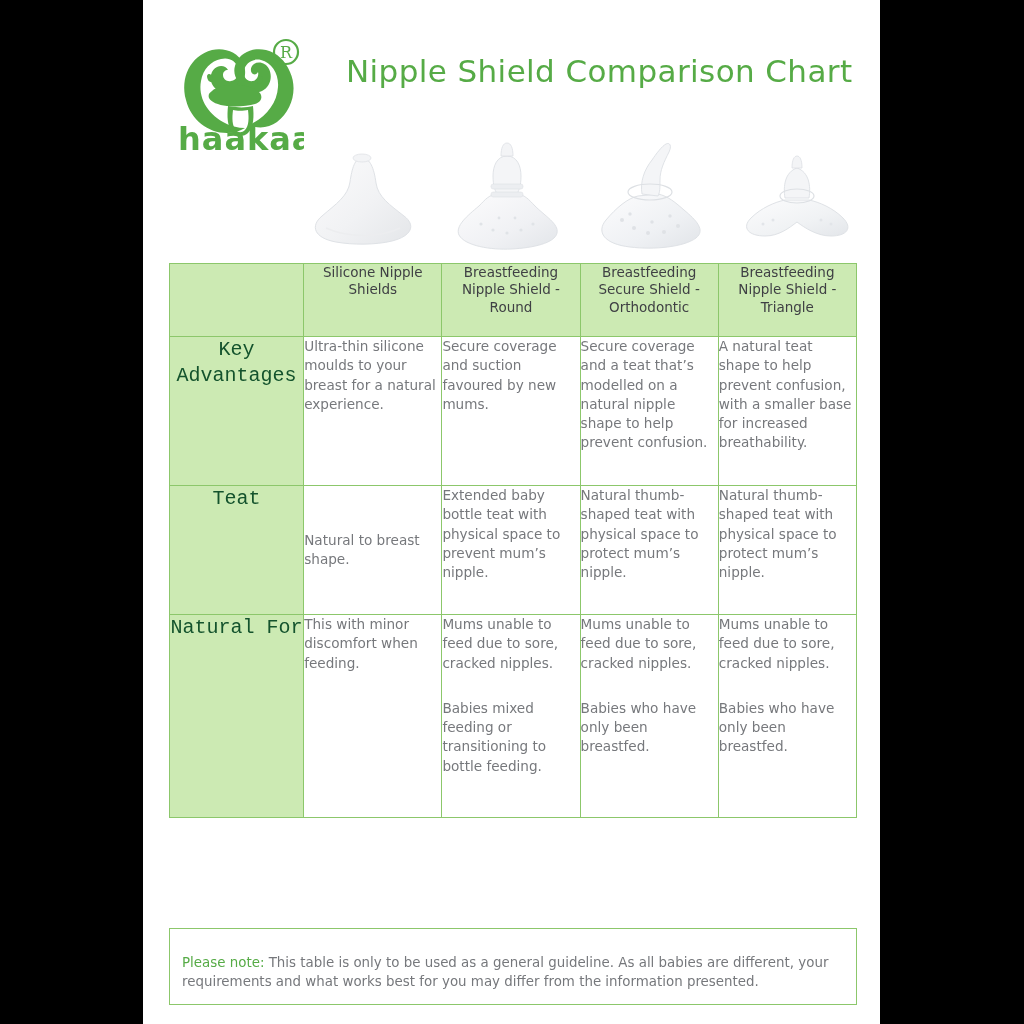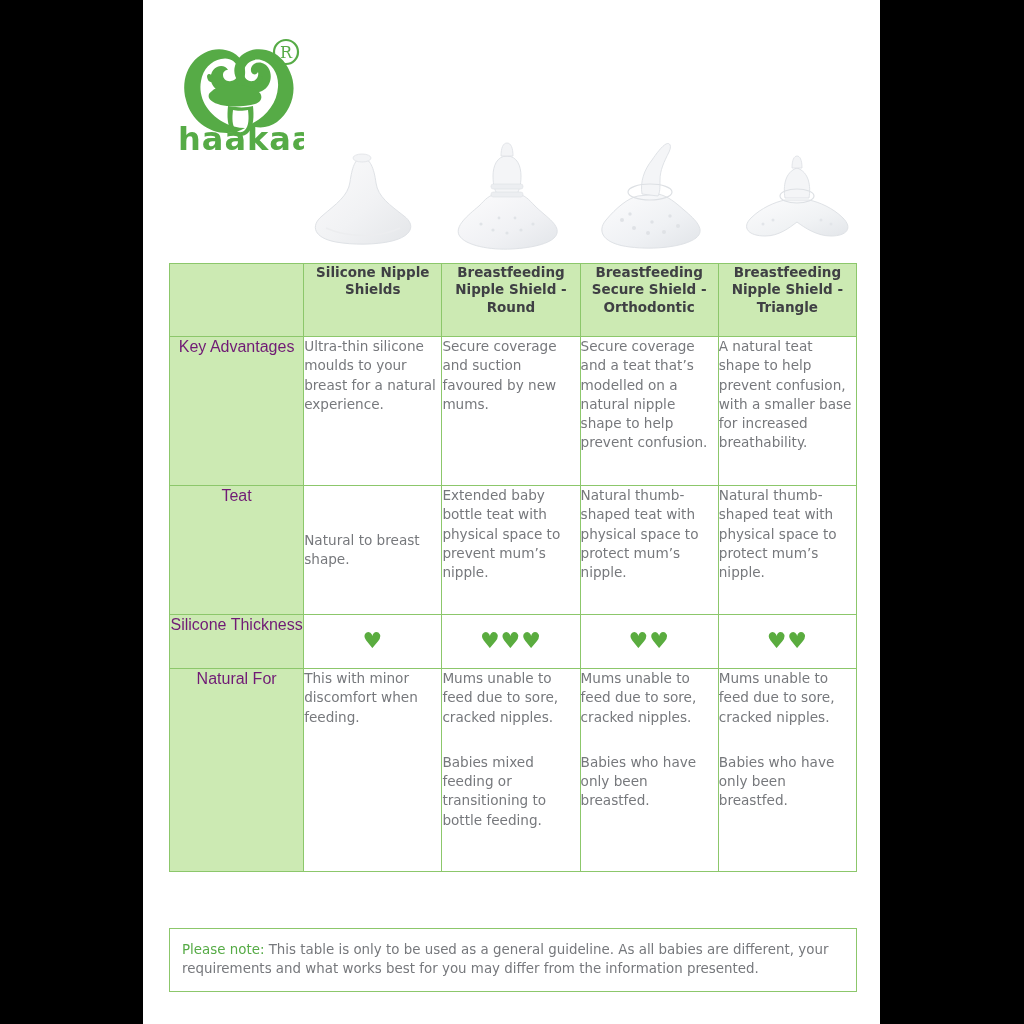--- a/index.html
+++ b/index.html
@@ -83,37 +83,37 @@
     padding: 0;
   }
   .col-label { width: 134px; }
   .col-prod  { width: 138px; }
 
   thead th {
     background: #cceab3;
     height: 72px;
     vertical-align: middle;
     text-align: center;
-    font-weight: 700;
+    font-weight: 400;
     font-size: 13.5px;
     line-height: 1.28;
     color: #3f4044;
     font-family: "DejaVu Sans", sans-serif;
     padding: 4px 6px;
   }
   thead th.blank { background: #cceab3; }
 
   td.rowlabel {
     background: #cceab3;
     text-align: center;
     vertical-align: middle;
-    font-size: 16px;
+    font-size: 20px;
     line-height: 1.3;
-    color: #701a75;
-    font-family: Liberation Sans, sans-serif;
+    color: #14532d;
+    font-family: Liberation Mono, monospace;
     padding: 4px 8px;
   }
   td.cell {
     background: #ffffff;
     font-size: 13.6px;
     line-height: 1.42;
     color: #76787c;
     font-family: "DejaVu Sans", sans-serif;
     padding: 9px 8px 9px 9px;
   }
@@ -138,21 +138,21 @@
 
   
   .note {
     position: absolute;
     left: 26px;
     top: 928px;
     width: 688px;
     box-sizing: border-box;
     border: 1px solid #8cc76b;
     background: #ffffff;
-    padding: 11px 12px 12px 12px;
+    padding: 24px 12px 12px 12px;
     font-size: 13.4px;
     line-height: 1.45;
     color: #76787c;
     font-family: "DejaVu Sans", sans-serif;
   }
   .note .lead {
     color: #56ab46;
   }
 </style>
 </head>
@@ -194,20 +194,21 @@
           <g>
             <circle cx="110" cy="18" r="12" fill="none" stroke="#56ab46" stroke-width="2.2"></circle>
             <text x="110" y="24" font-family="DejaVu Serif, serif" font-size="16" text-anchor="middle" fill="#56ab46">R</text>
           </g>
 
           <text x="2" y="116" font-family="DejaVu Sans, sans-serif" font-size="32" font-weight="bold" letter-spacing="1" fill="#56ab46">haakaa</text>
         </g>
       </svg>
     </div>
 
+    <div class="chart-title">Nipple Shield Comparison Chart</div>
   </div>
 
   <div class="products">
 
     <div class="product">
       <svg width="125" height="110" viewBox="0 0 125 110">
         <defs>
           <linearGradient id="g1" x1="0" y1="0" x2="1" y2="1">
             <stop offset="0%" stop-color="#fbfbfc"></stop>
             <stop offset="55%" stop-color="#f1f2f4"></stop>
@@ -341,35 +342,20 @@
         </tr>
 
         <tr class="r-teat">
           <td class="rowlabel">Teat</td>
           <td class="cell mid">Natural to breast shape.</td>
           <td class="cell">Extended baby bottle teat with physical space to prevent mum’s nipple.</td>
           <td class="cell">Natural thumb-shaped teat with physical space to protect mum’s nipple.</td>
           <td class="cell">Natural thumb-shaped teat with physical space to protect mum’s nipple.</td>
         </tr>
 
-        <tr class="r-thick">
-          <td class="rowlabel">Silicone Thickness</td>
-          <td class="cell ctr">
-            <span class="hearts">♥</span>
-          </td>
-          <td class="cell ctr">
-            <span class="hearts">♥♥♥</span>
-          </td>
-          <td class="cell ctr">
-            <span class="hearts">♥♥</span>
-          </td>
-          <td class="cell ctr">
-            <span class="hearts">♥♥</span>
-          </td>
-        </tr>
 
 
         <tr class="r-suit">
           <td class="rowlabel">Natural For</td>
           <td class="cell">
             <p>This with minor discomfort when feeding.</p>
           </td>
           <td class="cell">
             <p>Mums unable to feed due to sore, cracked nipples.</p>
             <p>Babies mixed feeding or transitioning to bottle feeding.</p>

